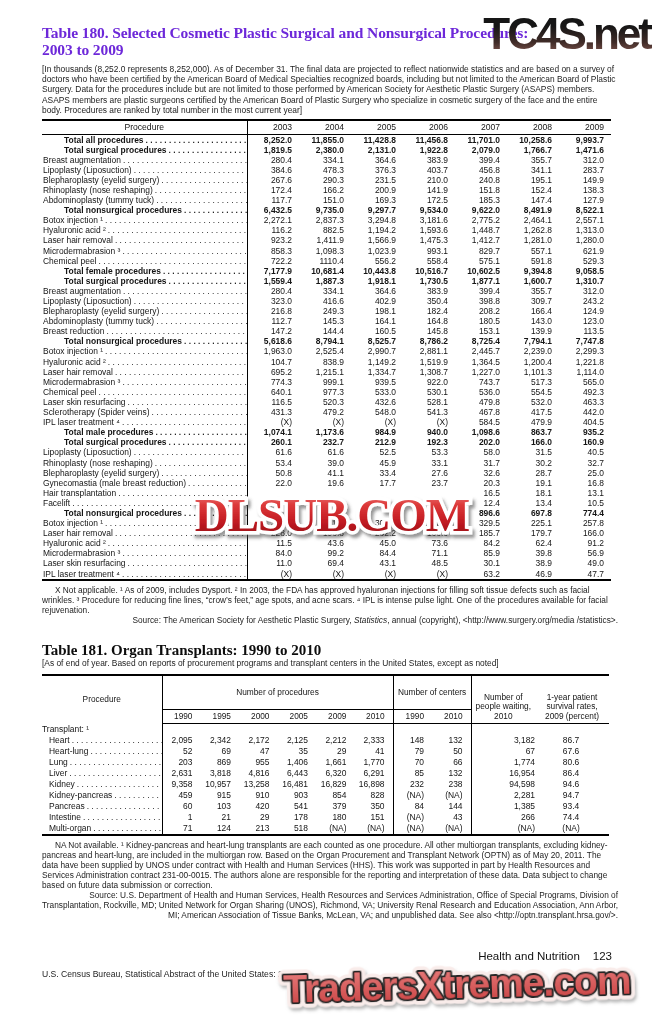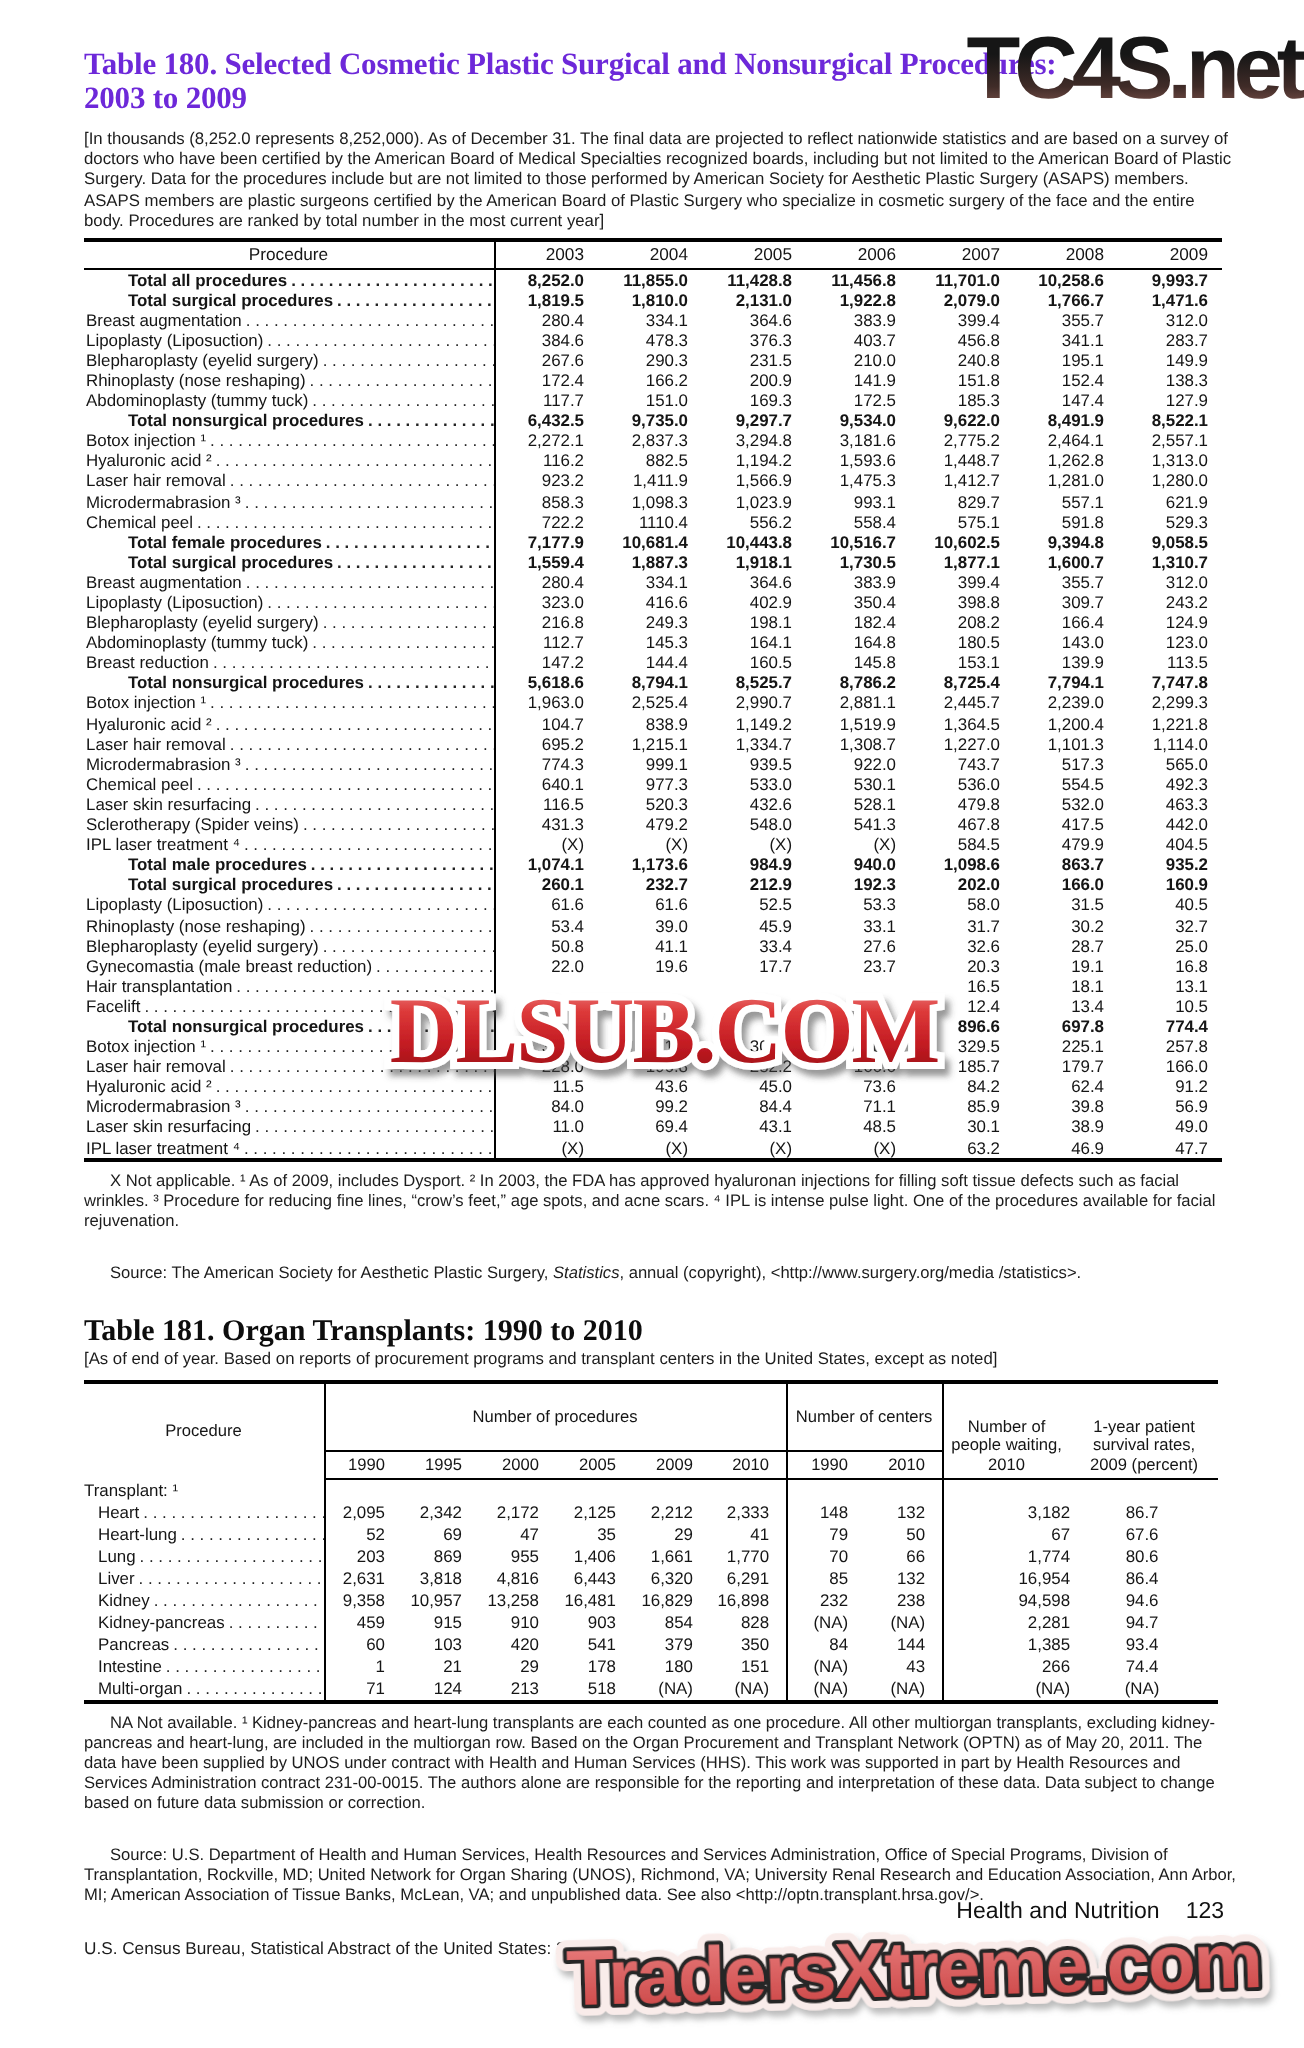--- a/index.html
+++ b/index.html
@@ -24,21 +24,21 @@
   .gl { border-left:1px solid #000; }
   .fx { display:flex; align-items:baseline; overflow:hidden; }
   .lt { white-space:nowrap; }
   .lead { flex:1 1 auto; overflow:hidden; white-space:nowrap; margin-left:2px; color:#222; }
   .lead::after { content:". . . . . . . . . . . . . . . . . . . . . . . . . . . . . . . . . . . . . . . . . . . . . . . . . . . . . . . . . . . ."; }
   tr.total td { font-weight:bold; }
   tr.total .fx { padding-left:22px; }
   tr.item .fx { padding-left:1px; }
 
   .fnote { font-size:8.3px; line-height:10px; margin-top:4px; width:576px; text-indent:13px; color:#1c1c1c; }
-  .fnote.cont { margin-top:16px; }
+  .fnote.cont { margin-top:0;text-align:right; }
 
   .ttl2 { font-family:"Liberation Serif", serif; font-weight:bold; color:#0d0d0d;
           font-size:15px; line-height:16px; margin-top:17px; }
 
   .t181 { width:566px; margin-top:6px; border-top:2px solid #000; border-bottom:2px solid #000; }
   .t181 th { font-weight:normal; font-size:8.3px; line-height:9.6px; }
   .t181 th.proch { text-align:center; vertical-align:middle; }
   .t181 th.grp { text-align:center; border-bottom:1px solid #000; height:35px; vertical-align:middle; }
   .t181 th.tall { vertical-align:bottom; padding:1px 6px 2px 0; border-bottom:1.5px solid #000; }
   .t181 tr.yrow th { text-align:right; padding-right:8px; height:14px; border-bottom:1.5px solid #000; }
@@ -108,21 +108,21 @@
             <td class="num">9,993.7</td>
           </tr>
           <tr class="total">
             <td class="lbl">
               <div class="fx">
                 <span class="lt">Total surgical procedures</span>
                 <span class="lead"></span>
               </div>
             </td>
             <td class="num gl">1,819.5</td>
-            <td class="num">1,810.0</td>
+            <td class="num">2,380.0</td>
             <td class="num">2,131.0</td>
             <td class="num">1,922.8</td>
             <td class="num">2,079.0</td>
             <td class="num">1,766.7</td>
             <td class="num">1,471.6</td>
           </tr>
           <tr class="item">
             <td class="lbl">
               <div class="fx">
                 <span class="lt">Breast augmentation</span>

